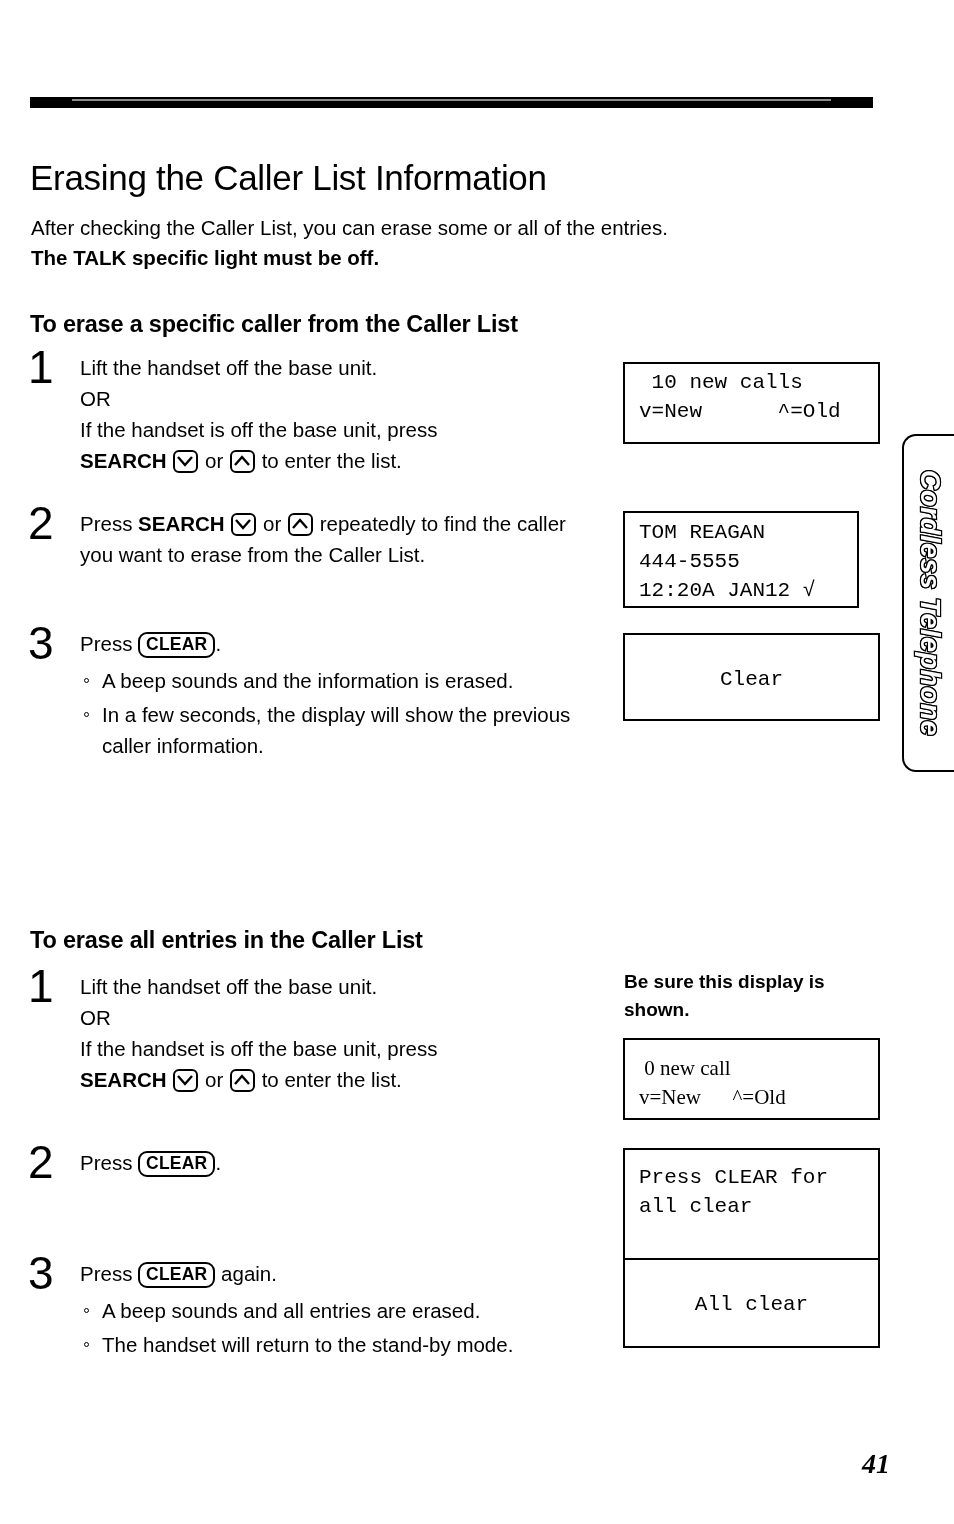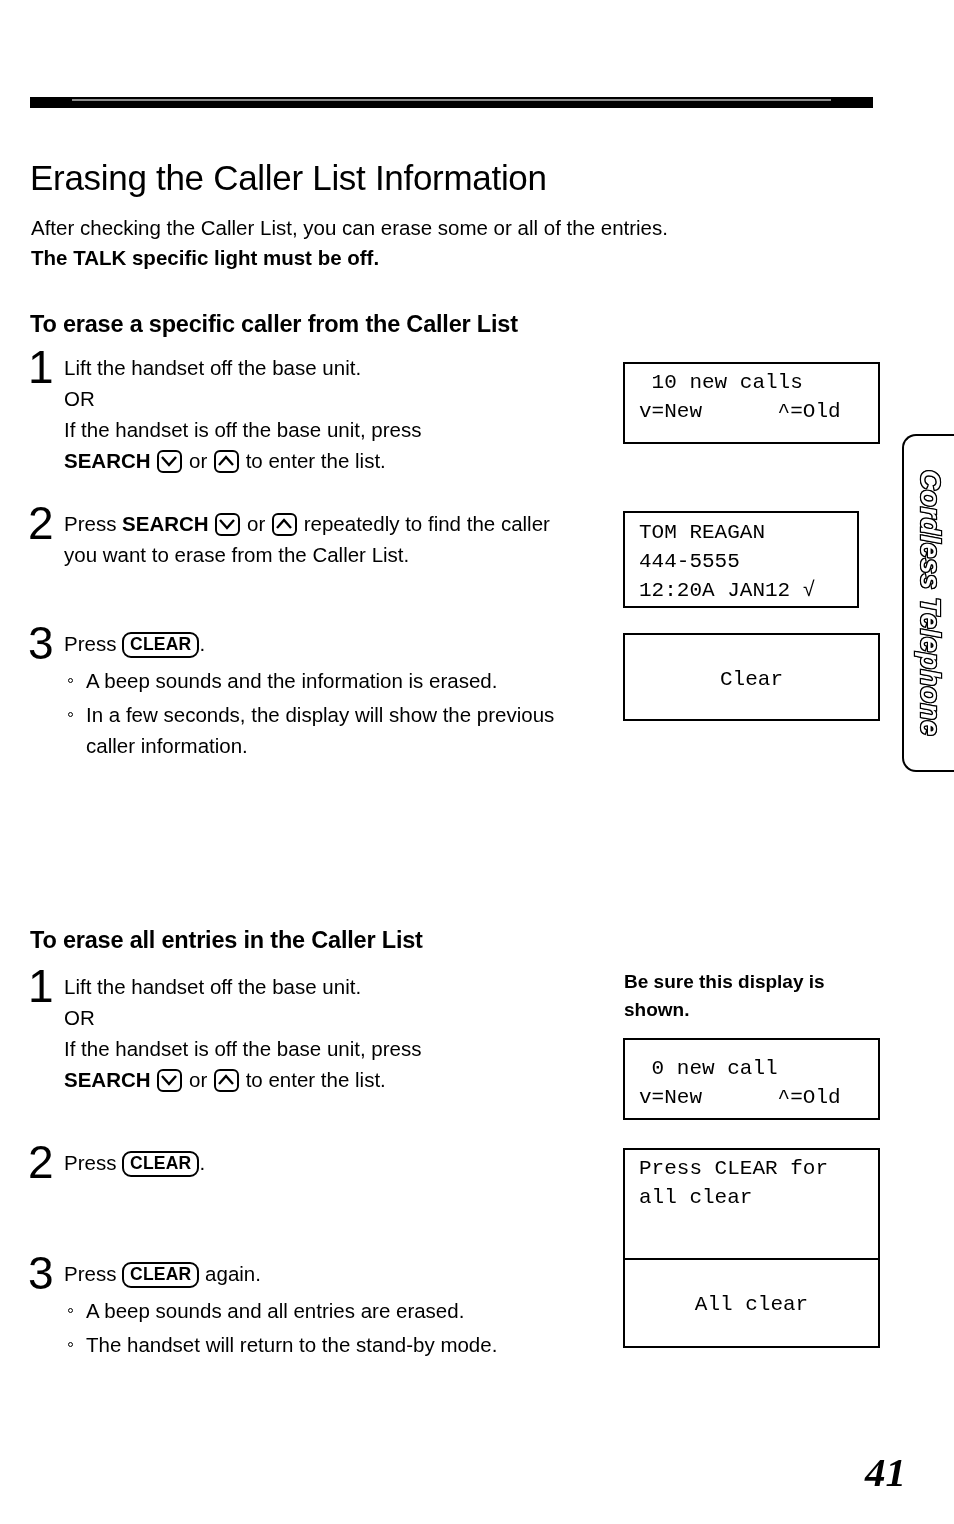--- a/index.html
+++ b/index.html
@@ -88,21 +88,21 @@
     left: 0;
     top: -8px;
     width: 44px;
     font-size: 46px;
     font-weight: normal;
     line-height: 46px;
     text-align: left;
     font-family: "Liberation Sans", sans-serif;
   }
   .step-body {
-    margin-left: 36px;
+    margin-left: 52px;
     font-size: 20.5px;
     line-height: 31px;
   }
   .step-body .b { font-weight: bold; }
 
   
   .bullets {
     margin: 6px 0 0 0;
     padding: 0;
     list-style: none;
@@ -209,24 +209,24 @@
     -webkit-text-stroke: 2.4px #000;
     paint-order: stroke fill;
     text-shadow:
       -1px -1px 0 #000,  1px -1px 0 #000,
       -1px  1px 0 #000,  1px  1px 0 #000;
   }
 
   
   .page-number {
     position: absolute;
-    right: 48px;
+    right: 64px;
     top: 1448px;
     font-family: "Liberation Serif", serif;
-    font-size: 41px;
+    font-size: 28px;
     font-weight: bold;
     font-style: italic;
   }
 </style>
 </head>
 <body>
 
 <div class="page">
 
   <div class="top-rule"></div>
@@ -357,26 +357,26 @@
       </div>
       <ul class="bullets">
         <li>A beep sounds and all entries are erased.</li>
         <li>The handset will return to the stand-by mode.</li>
       </ul>
     </div>
   </div>
 
   <div class="display-note" style="left:624px; top:968px;">Be sure this display is shown.</div>
 
-  <div class="lcd" style="left:623px; top:1038px; width:257px; height:82px; padding-top:14px;">
+  <div class="lcd" style="left:623px; top:1038px; width:257px; height:82px; padding-top:14px;font-family:Liberation Serif, serif;">
     <div class="lcd-inner"> 0 new call</div>
     <div class="lcd-inner">v=New      ^=Old</div>
   </div>
 
-  <div class="lcd" style="left:623px; top:1148px; width:257px; height:114px; padding-top:4px;">
+  <div class="lcd" style="left:623px; top:1148px; width:257px; height:114px; padding-top:13px;">
     <div class="lcd-inner">Press CLEAR for</div>
     <div class="lcd-inner">all clear</div>
   </div>
 
   <div class="lcd" style="left:623px; top:1258px; width:257px; height:90px; padding-top:30px;">
     <div class="lcd-inner center">All clear</div>
   </div>
 
   <div class="side-tab">
     <span class="side-tab-text">Cordless Telephone</span>

